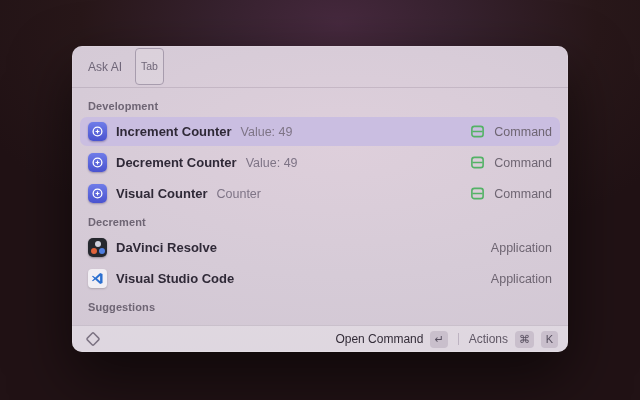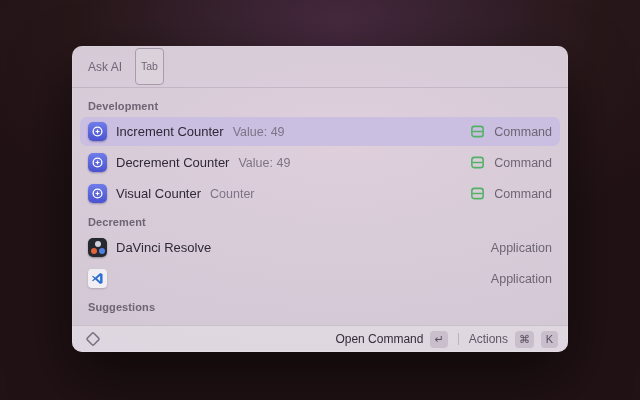--- a/index.html
+++ b/index.html
@@ -40,21 +40,21 @@
   .list { flex:1; padding:6px 8px 0 8px; overflow:hidden; }
   .section-header {
     font-size:11px; font-weight:700; color:#6e6574;
     padding:6px 8px 5px 8px; letter-spacing:0.1px;
   }
   .row {
     height:29px; display:flex; align-items:center; gap:9px;
     padding:0 8px; border-radius:7px; margin-bottom:2px; cursor:default;
   }
   .row.selected { background:#cabee1; }
-  .row-title { font-size:13px; font-weight:400; color:#2f2937; white-space:nowrap; }
+  .row-title { font-size:13px; font-weight:700; color:#2f2937; white-space:nowrap; }
   .row-subtitle { font-size:12.5px; color:#7e7486; white-space:nowrap; }
   .row-spacer { flex:1; }
   .row-type { font-size:12.5px; color:#6e6572; }
   .app-icon { width:19px; height:19px; flex:0 0 19px; display:flex; align-items:center; justify-content:center; }
   .counter-bg {
     width:19px; height:19px; border-radius:5px;
     background:linear-gradient(180deg,#6f7ce8 0%, #4a53cf 100%);
     display:flex; align-items:center; justify-content:center;
     box-shadow:0 1px 2px rgba(40,30,90,0.35);
   }
@@ -179,20 +179,21 @@
     </div>
 
     <div class="row">
       <span class="app-icon">
         <span class="vscode-bg">
             <svg width="13" height="13" viewBox="0 0 16 16">
               <path d="M11.2 1.2 L14.2 2.5 V13.5 L11.2 14.8 L5.2 9.3 L2.4 11.4 L1.2 10.7 L4 8 L1.2 5.3 L2.4 4.6 L5.2 6.7 Z M11.2 4.6 L7.4 8 L11.2 11.4 Z" fill="#2b6fd0"></path>
             </svg>
           </span>
       </span>
+      <span class="row-title">Visual Studio Code</span>
       <span class="row-spacer"></span>
       <span class="row-type">Application</span>
     </div>
 
     <div class="section-header">Suggestions</div>
 
   </div>
 
   <div class="footer">
     <svg width="16" height="16" viewBox="0 0 16 16">

